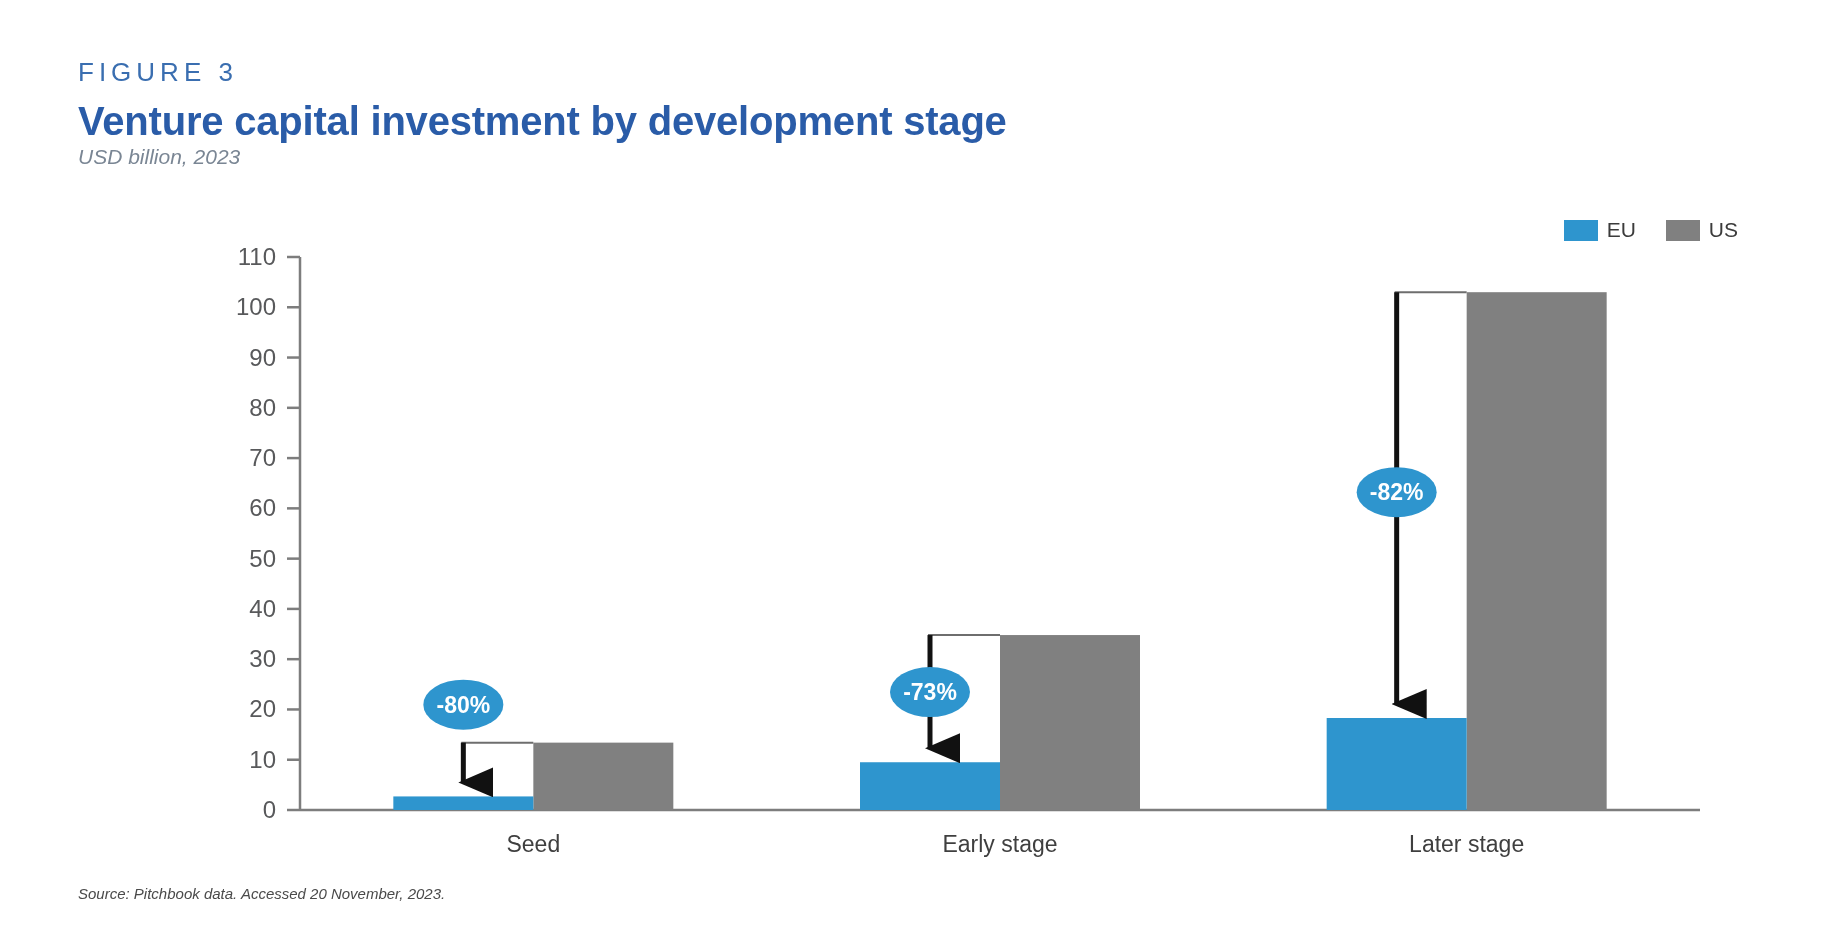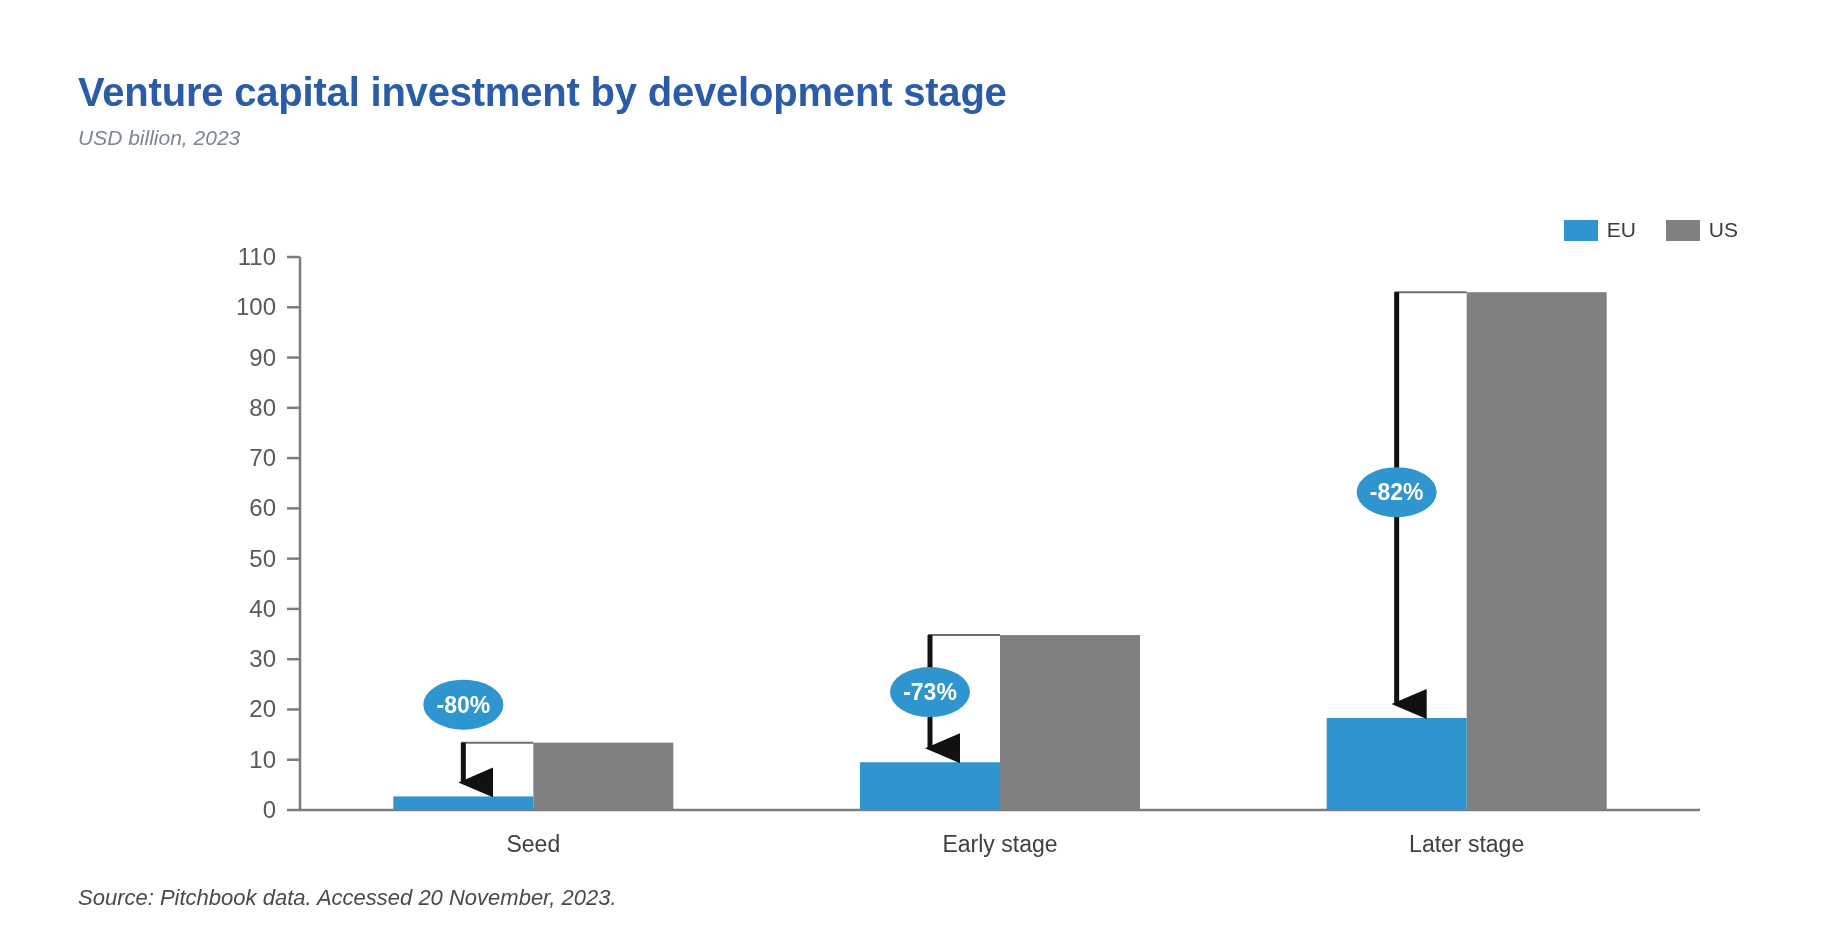--- a/index.html
+++ b/index.html
@@ -34,21 +34,20 @@
     font-weight: bold;
     color: #2a5ca8;
     margin-top: 11px;
     line-height: 1.15;
     letter-spacing: -0.2px;
   }
   .chart-subtitle {
     font-size: 21px;
     font-style: italic;
     color: #7a8694;
-    margin-top: 10px;
     line-height: 1.2;
   }
 
   
   .legend {
     position: absolute;
     right: 98px;
     top: 218px;
     display: flex;
     align-items: center;
@@ -98,29 +97,30 @@
     font-size: 23px;
     font-weight: bold;
     fill: #ffffff;
   }
 
   
   .source-note {
     position: absolute;
     left: 78px;
     top: 885px;
-    font-size: 22px;
+    font-size: 15px;
     font-style: italic;
     color: #4a4a4a;
   }
 </style>
 </head>
 <body>
 
 <div class="header">
+  <div class="figure-label">FIGURE 3</div>
   <div class="chart-title">Venture capital investment by development stage</div>
   <div class="chart-subtitle">USD billion, 2023</div>
 </div>
 
 <div class="legend">
   <div class="legend-item">
     <span class="legend-swatch" style="background:#2e95ce"></span>
     <span class="legend-label">EU</span>
   </div>
   <div class="legend-item">

